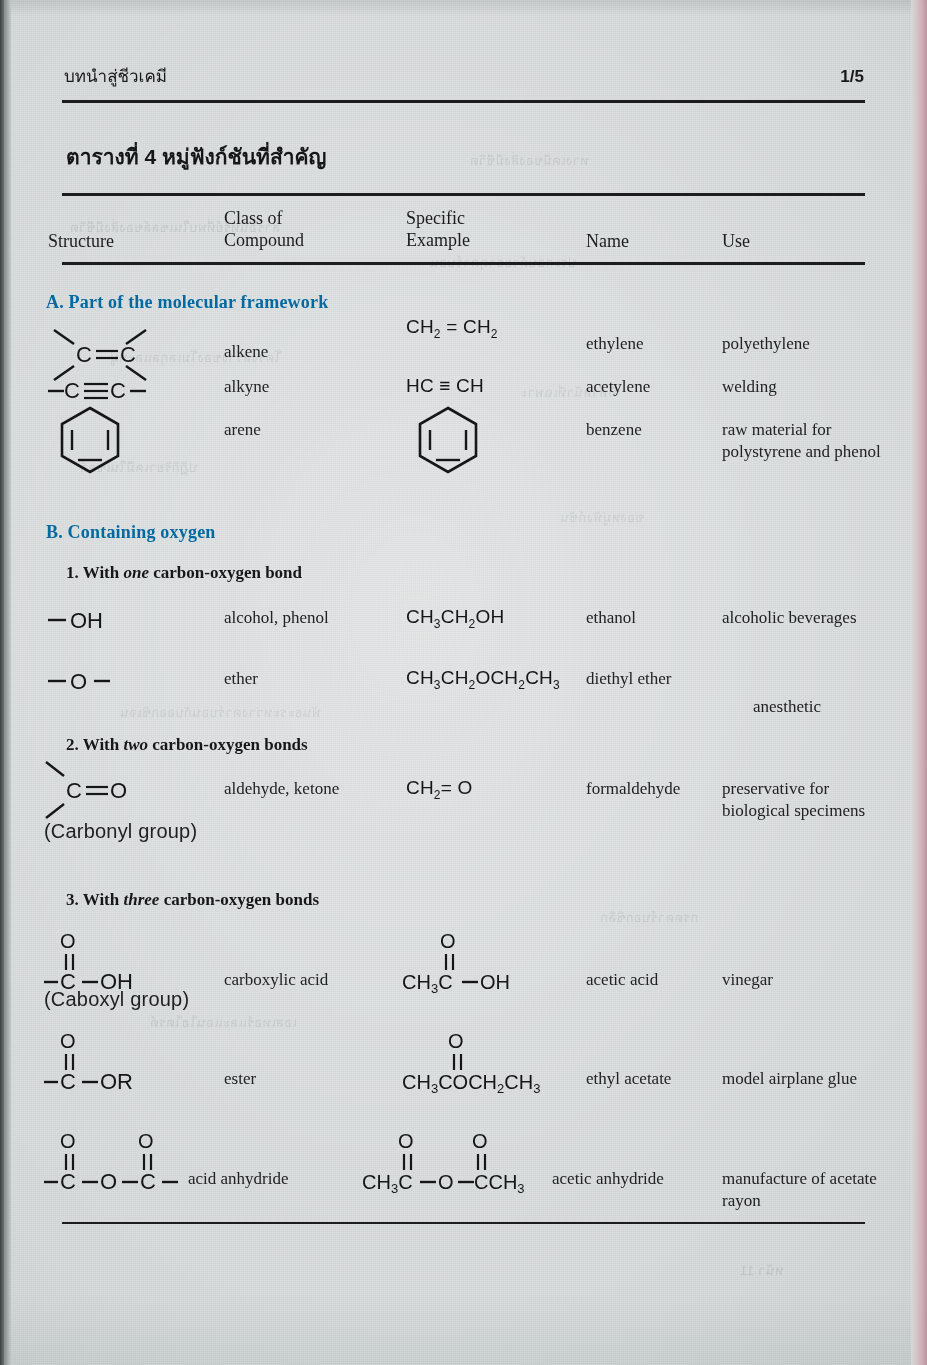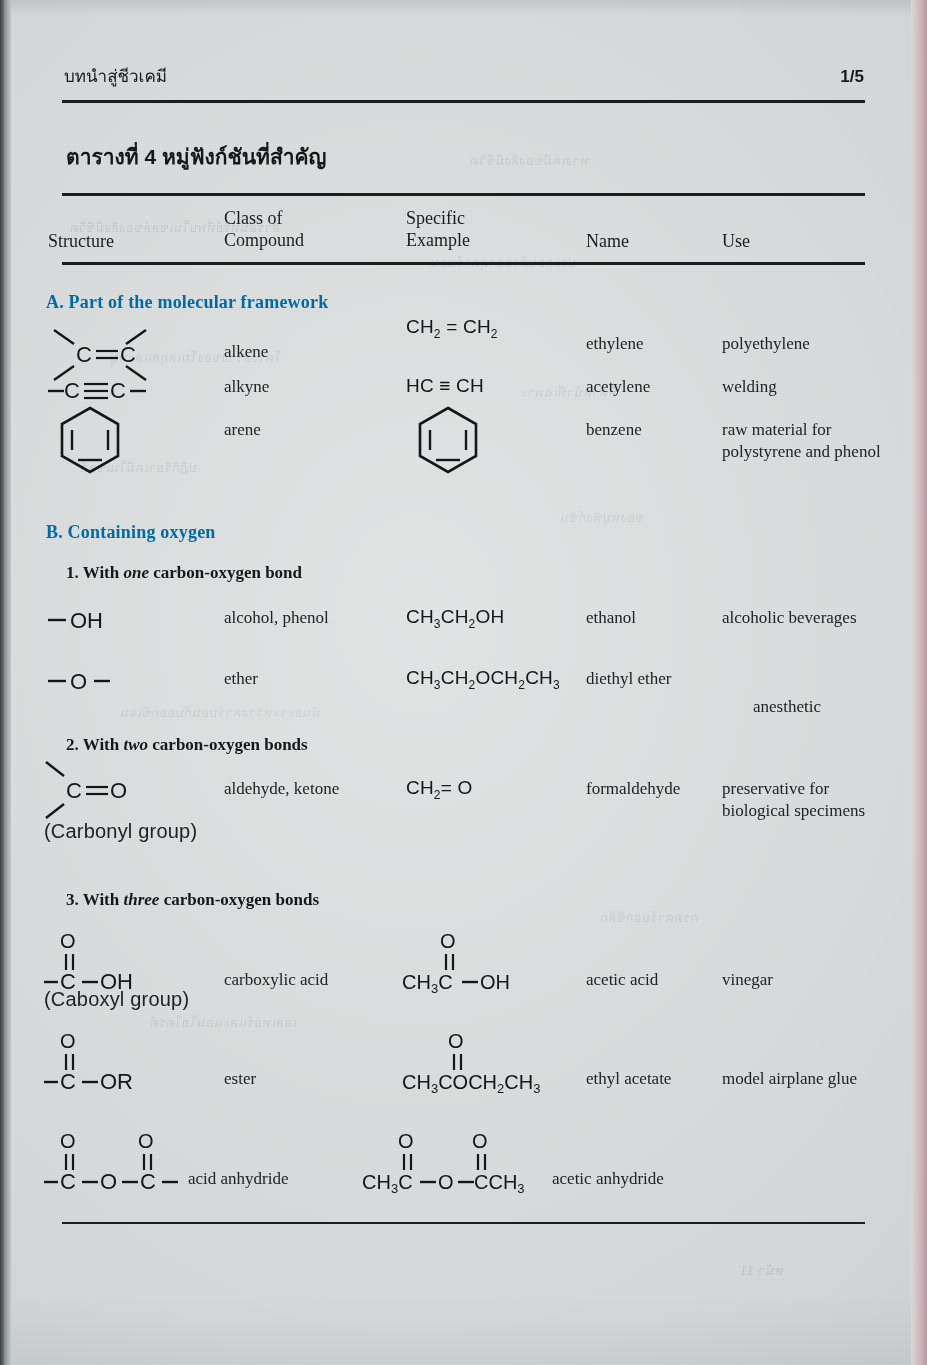--- a/index.html
+++ b/index.html
@@ -313,15 +313,16 @@
       <line x1="118" y1="26" x2="118" y2="42" stroke="#141617" stroke-width="2.2"></line>
       <line x1="125" y1="26" x2="125" y2="42" stroke="#141617" stroke-width="2.2"></line>
       <text x="2" y="61" font-family="Liberation Sans, sans-serif" font-size="20" fill="#141617">CH<tspan font-size="13" dy="4">3</tspan><tspan dy="-4" font-size="20">C</tspan></text>
       <line x1="60" y1="54" x2="76" y2="54" stroke="#141617" stroke-width="2.4"></line>
       <text x="78" y="61" font-family="Liberation Sans, sans-serif" font-size="20" fill="#141617">O</text>
       <line x1="98" y1="54" x2="114" y2="54" stroke="#141617" stroke-width="2.4"></line>
       <text x="114" y="61" font-family="Liberation Sans, sans-serif" font-size="20" fill="#141617">CCH<tspan font-size="13" dy="4">3</tspan></text>
     </svg>
   </div>
   <div class="cell" style="left:552px;top:1168px;">acetic anhydride</div>
+  <div class="cell c-use" style="top:1168px;width:160px;">manufacture of acetate rayon</div>
 
   <div class="rule rule-bot"></div>
 </div>
 
 </body></html>

